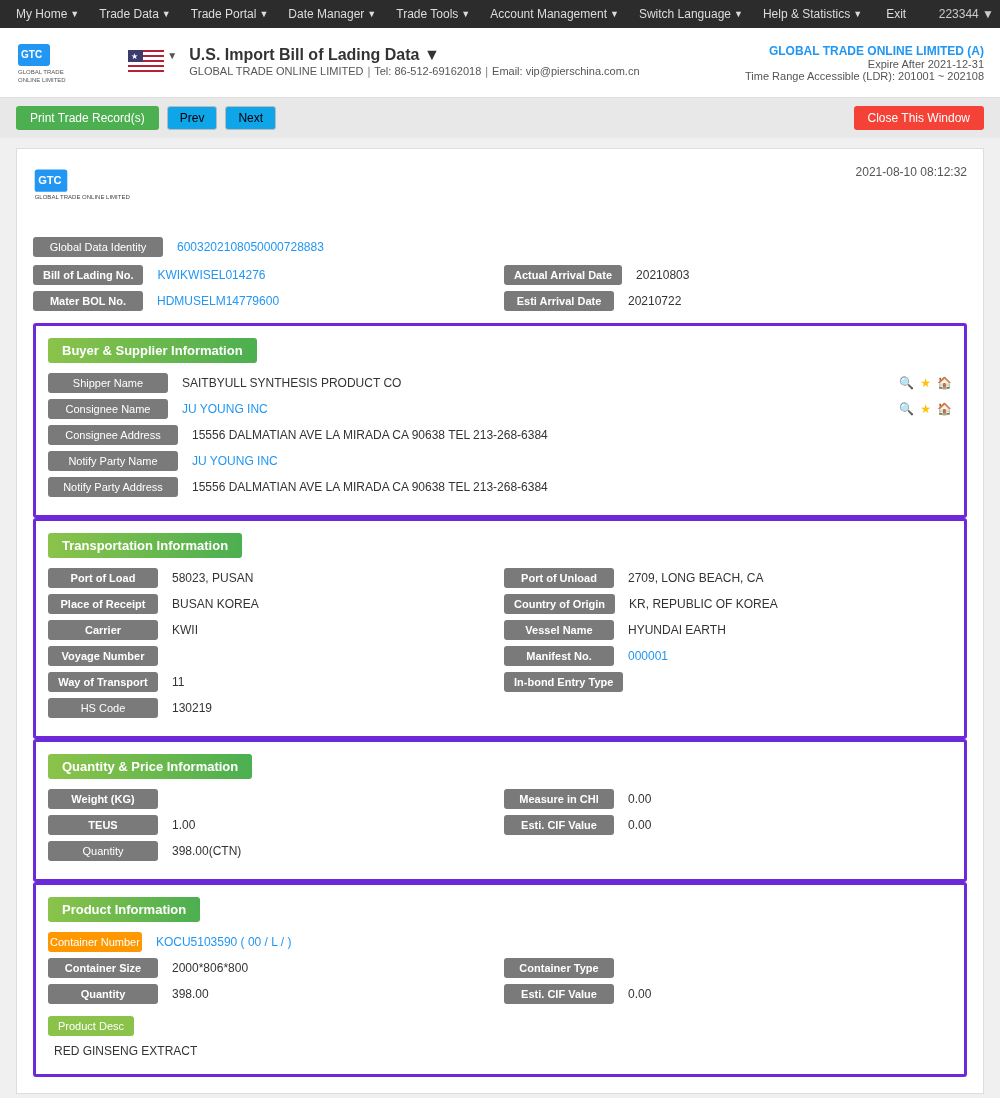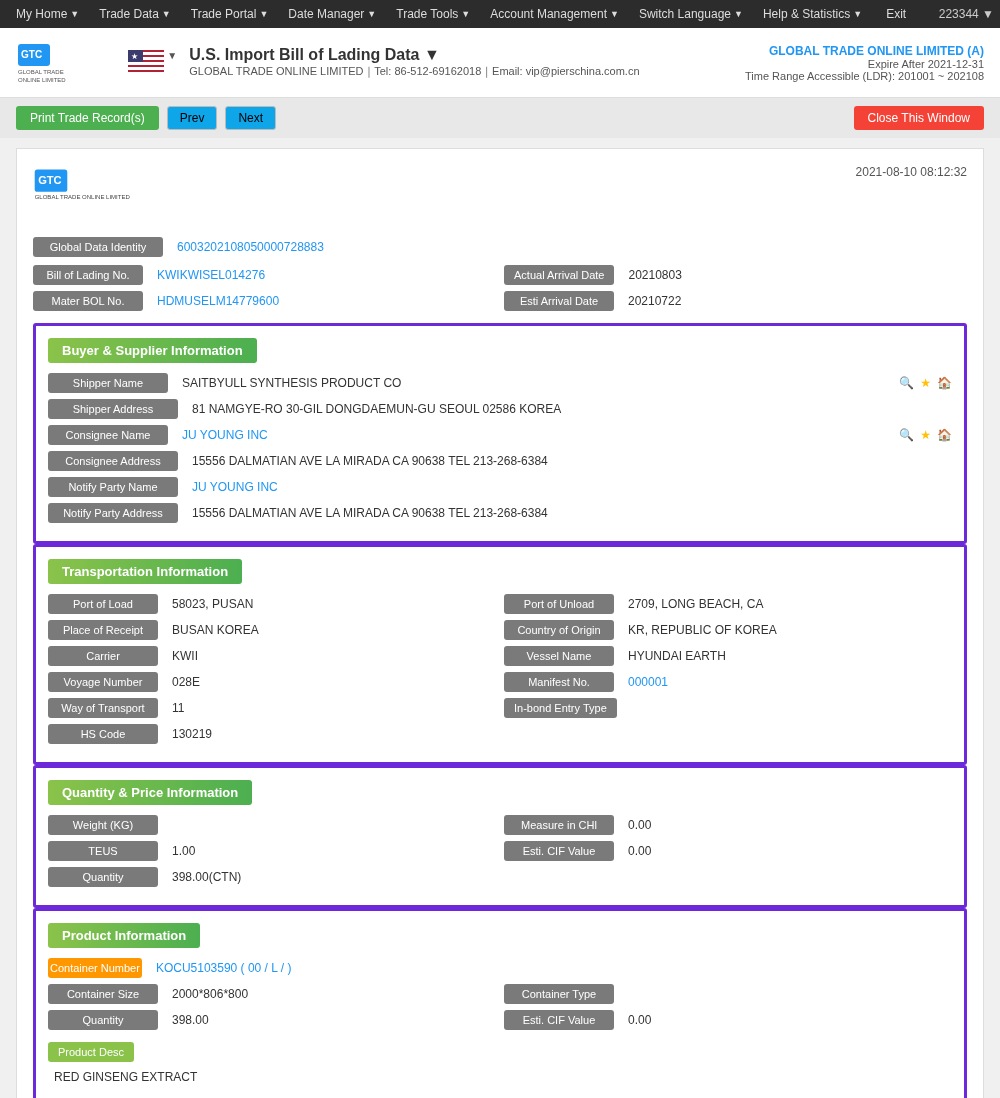--- a/index.html
+++ b/index.html
@@ -150,20 +150,21 @@
       margin-bottom: 6px;
     }
     .two-col-row .col {
       flex: 1;
       display: flex;
       align-items: center;
       gap: 8px;
     }
     .two-col-row .col .field-label {
       min-width: 110px;
+      font-weight: bold;
     }
 
     
     .icon-search { color: #888; cursor: pointer; margin-left: 4px; }
     .icon-star { color: #FFC107; cursor: pointer; margin-left: 2px; }
     .icon-home { color: #888; cursor: pointer; margin-left: 2px; }
 
     
     .btn-container {
       background: #FF9800;
@@ -370,24 +371,20 @@
       <span class="field-label">Shipper Name</span>
       <span class="field-value">SAITBYULL SYNTHESIS PRODUCT CO</span>
       <div class="shipper-icons">
         <span class="icon-search">🔍</span>
         <span class="icon-star">★</span>
         <span class="icon-home">🏠</span>
       </div>
     </div>
 
     
-    <div class="single-row">
-      <span class="field-label">Shipper Address</span>
-      <span class="field-value">81 NAMGYE-RO 30-GIL DONGDAEMUN-GU SEOUL 02586 KOREA</span>
-    </div>
 
     
     <div class="shipper-row">
       <span class="field-label">Consignee Name</span>
       <span class="field-value highlight">JU YOUNG INC</span>
       <div class="shipper-icons">
         <span class="icon-search">🔍</span>
         <span class="icon-star">★</span>
         <span class="icon-home">🏠</span>
       </div>
@@ -448,21 +445,20 @@
       <div class="col">
         <span class="field-label">Vessel Name</span>
         <span class="field-value">HYUNDAI EARTH</span>
       </div>
     </div>
 
     
     <div class="two-col-row">
       <div class="col">
         <span class="field-label">Voyage Number</span>
-        <span class="field-value">028E</span>
       </div>
       <div class="col">
         <span class="field-label">Manifest No.</span>
         <span class="field-value highlight">000001</span>
       </div>
     </div>
 
     
     <div class="two-col-row">
       <div class="col">

